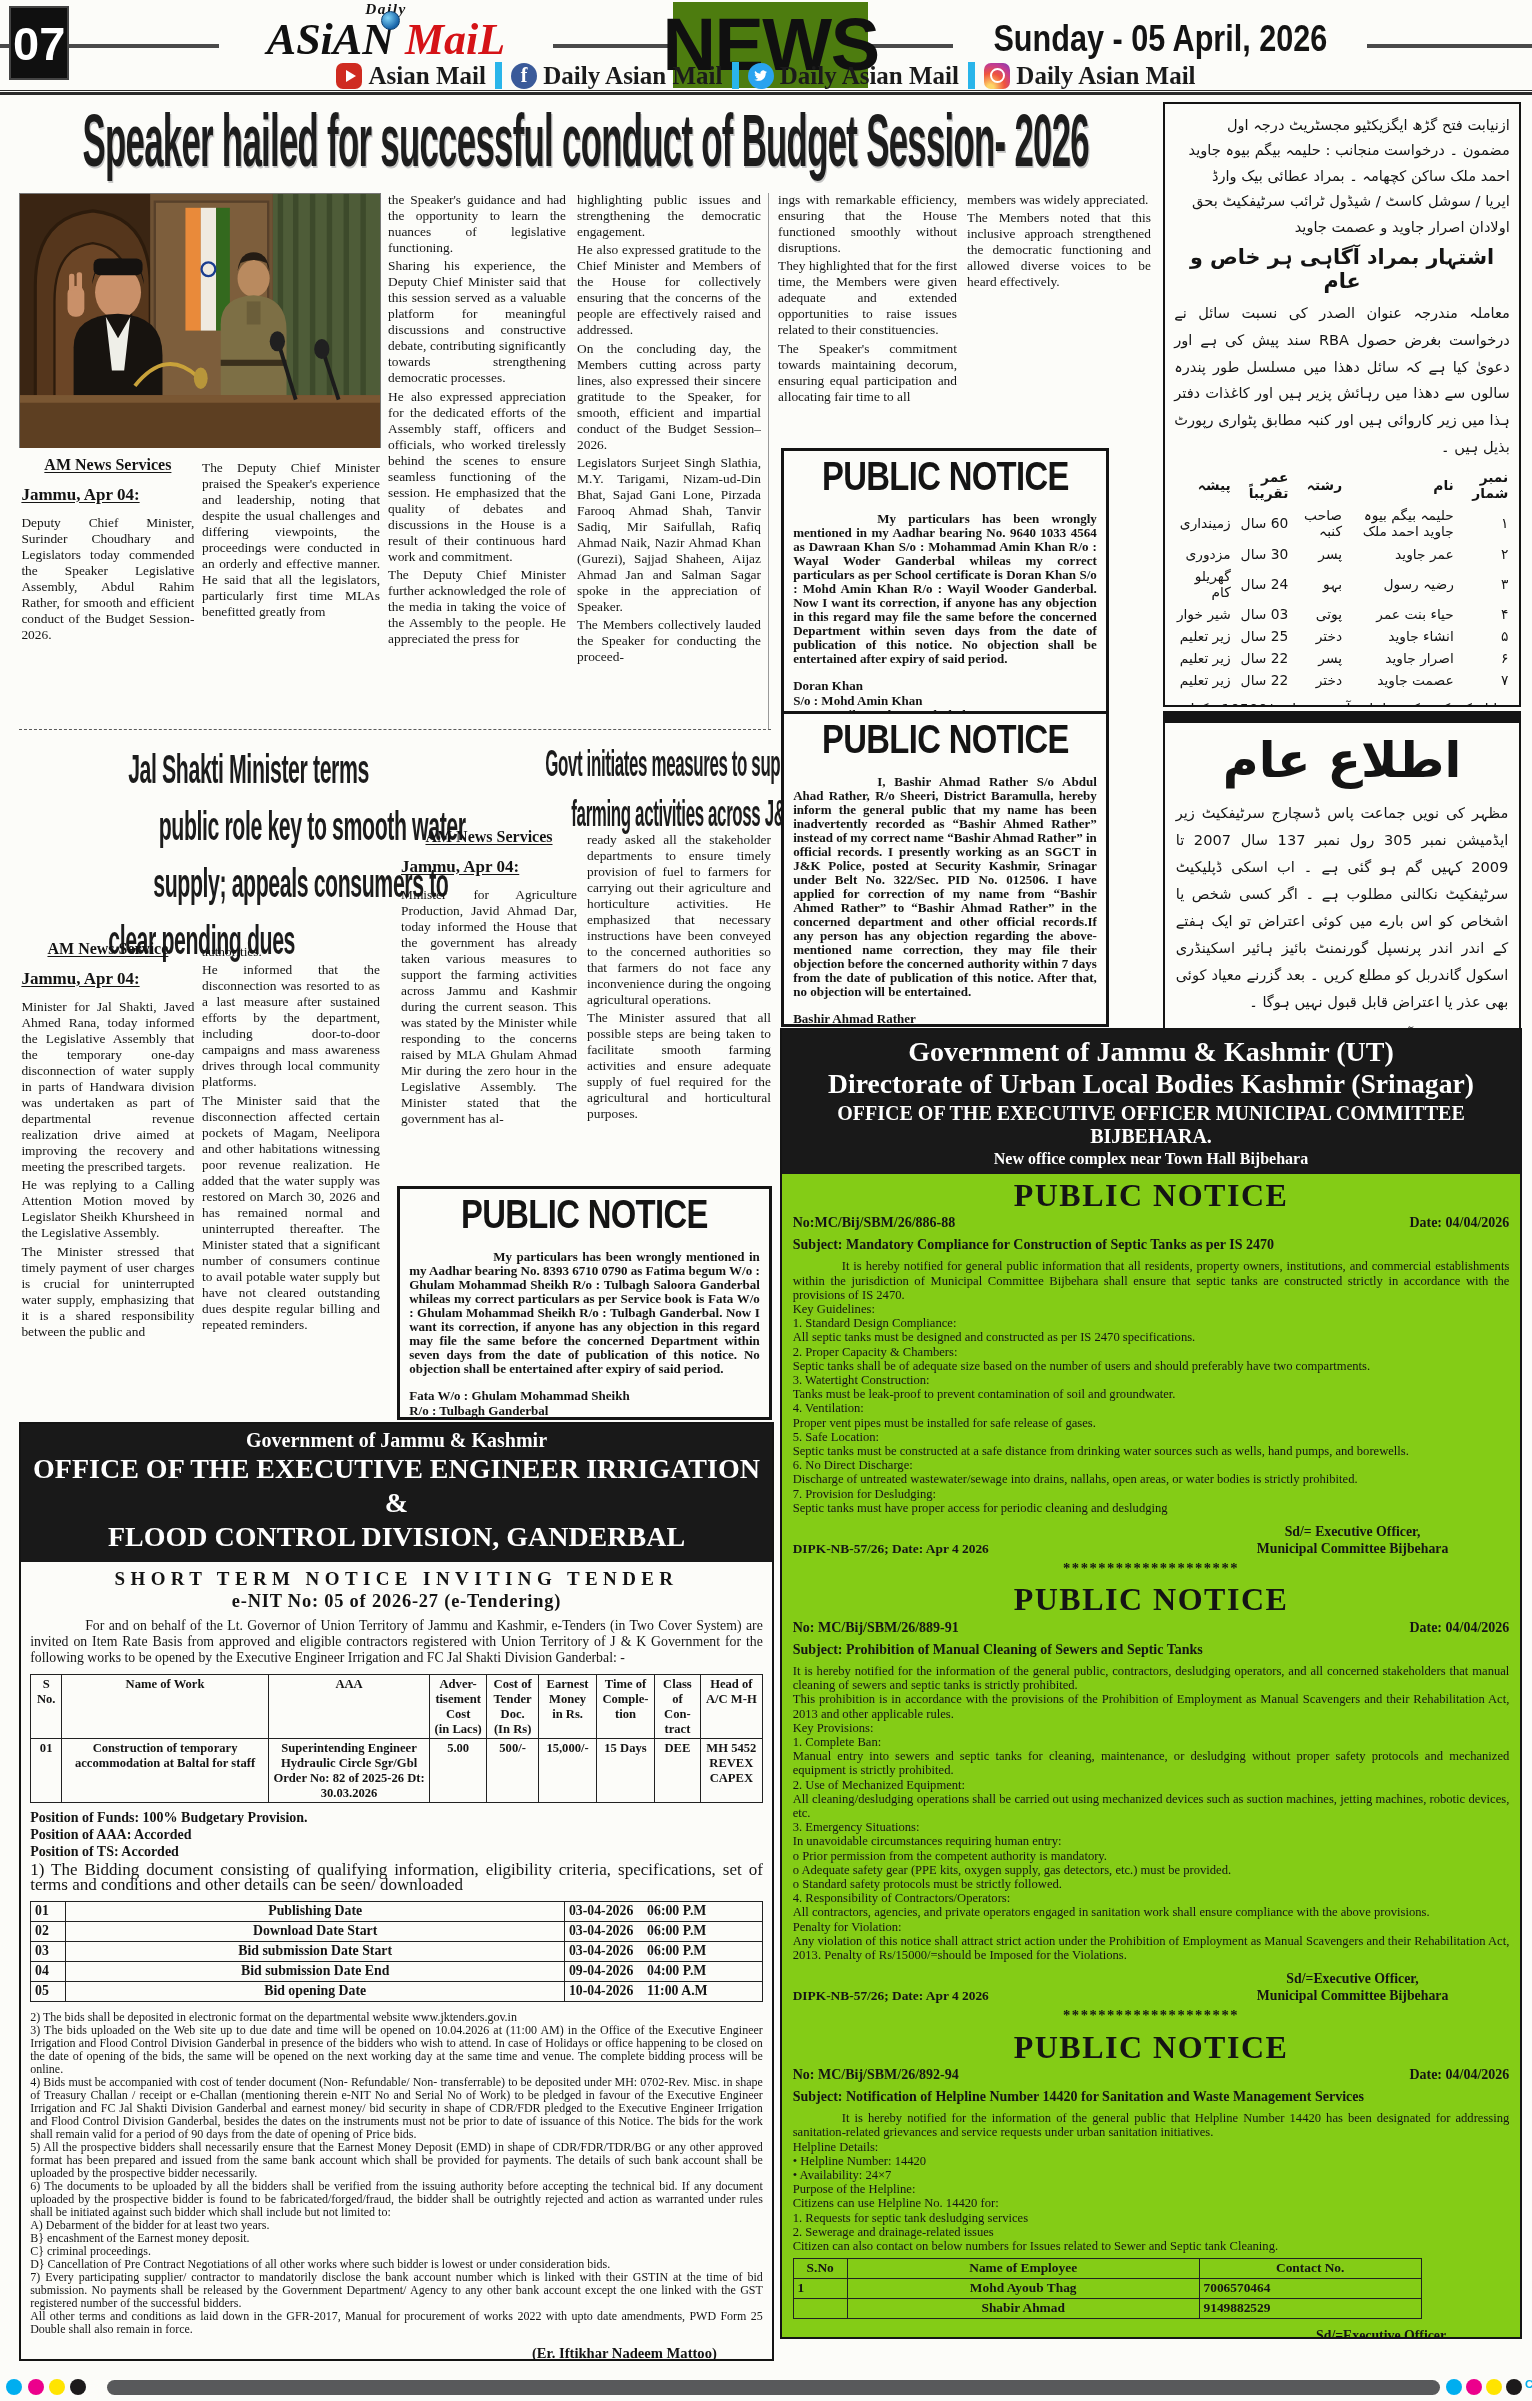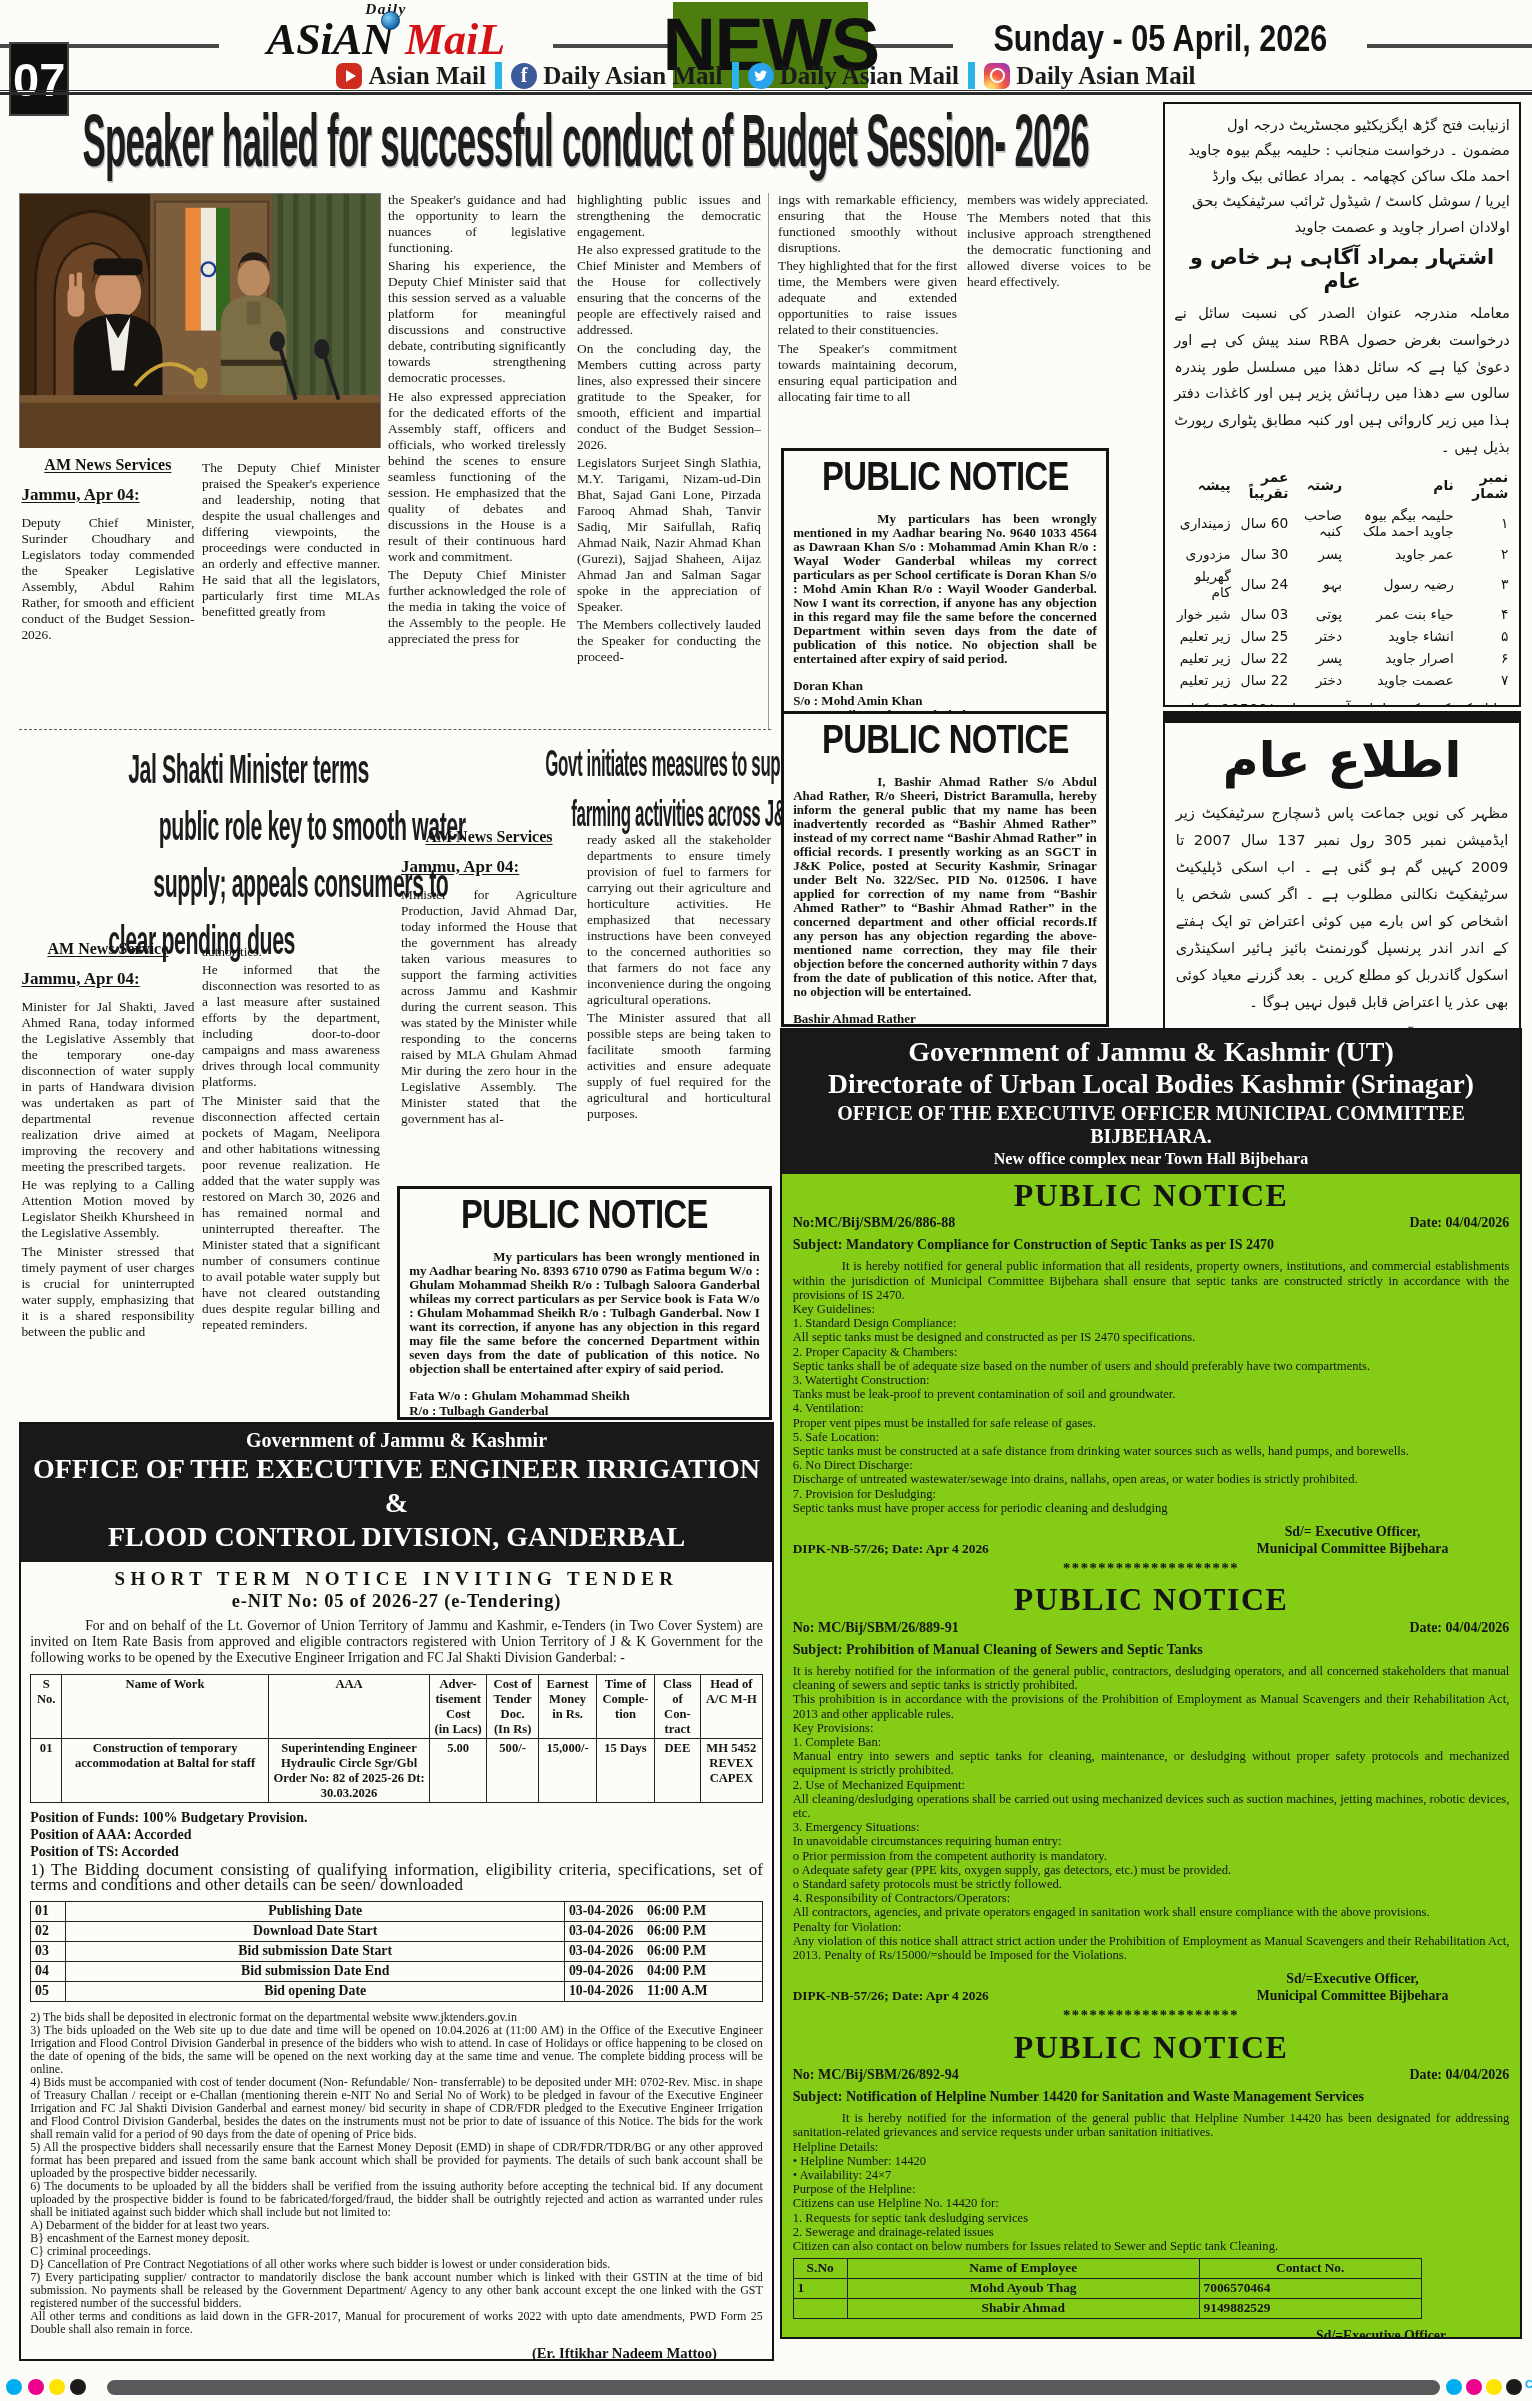--- a/index.html
+++ b/index.html
@@ -2,21 +2,21 @@
 <html style="font-size:12.3px"><head>
 <meta charset="utf-8">
 <style>
   html,body{margin:0;padding:0;background:#e8e8e4;}
   .page{position:relative;width:1532px;height:2401px;background:#fcfcf9;font-family:"Liberation Serif",serif;color:#141414;overflow:hidden;}
   .abs{position:absolute;}
   .sq{display:inline-block;white-space:nowrap;transform:scaleX(var(--sx,.6));transform-origin:center;}
   
   .hdr-rule{top:44px;left:0;width:1532px;height:3.8px;background:#4a4a4a;}
   .dbl-rule{top:90px;left:0;width:1532px;height:5.4px;border-top:1.5px solid #2b2b2b;border-bottom:3.1px solid #2b2b2b;box-sizing:border-box;}
-  .pagenum{top:6.1px;left:9.2px;width:60px;height:74px;background:#101010;color:#fff;display:flex;align-items:center;justify-content:center;font:800 47px "Liberation Sans",sans-serif;border:2.3px solid #444;box-sizing:border-box;margin-top:36px;}
+  .pagenum{top:6.1px;left:9.2px;width:60px;height:74px;background:#101010;color:#fff;display:flex;align-items:center;justify-content:center;font:800 47px "Liberation Sans",sans-serif;border:2.3px solid #444;box-sizing:border-box;}
   .masthead{top:0;left:219px;width:334px;text-align:center;background:#fcfcf9;}
   .m-daily{font:italic 700 15.3px "Liberation Serif",serif;letter-spacing:1.5px;}
   .m-brand{font:italic 700 44px "Liberation Serif",serif;line-height:1.0;}
   .m-black{color:#111;}
   .m-red{color:#d51317;}
   .m-globe{position:absolute;top:10.7px;left:162px;width:17px;height:17px;border-radius:50%;background:radial-gradient(circle at 35% 35%,#7fd3f7,#1663a8 70%);border:0.8px solid #0c3f6e;}
   .news{top:1.5px;left:673px;width:195px;height:86px;background:#4d7c0f;display:flex;align-items:center;justify-content:center;font:900 74px "Liberation Sans",sans-serif;letter-spacing:-1.5px;transform-origin:center;color:#101010;}
   .idate{top:18.4px;left:953px;background:#fcfcf9;padding:0 10.7px;font:800 36px "Liberation Sans",sans-serif;white-space:nowrap;}
   .social{top:61px;left:0;width:1532px;height:29px;display:flex;align-items:center;justify-content:center;gap:9.2px;}
   .soc-item{display:flex;align-items:center;gap:6.1px;font:700 25px "Liberation Serif",serif;color:#1b1b1b;}

